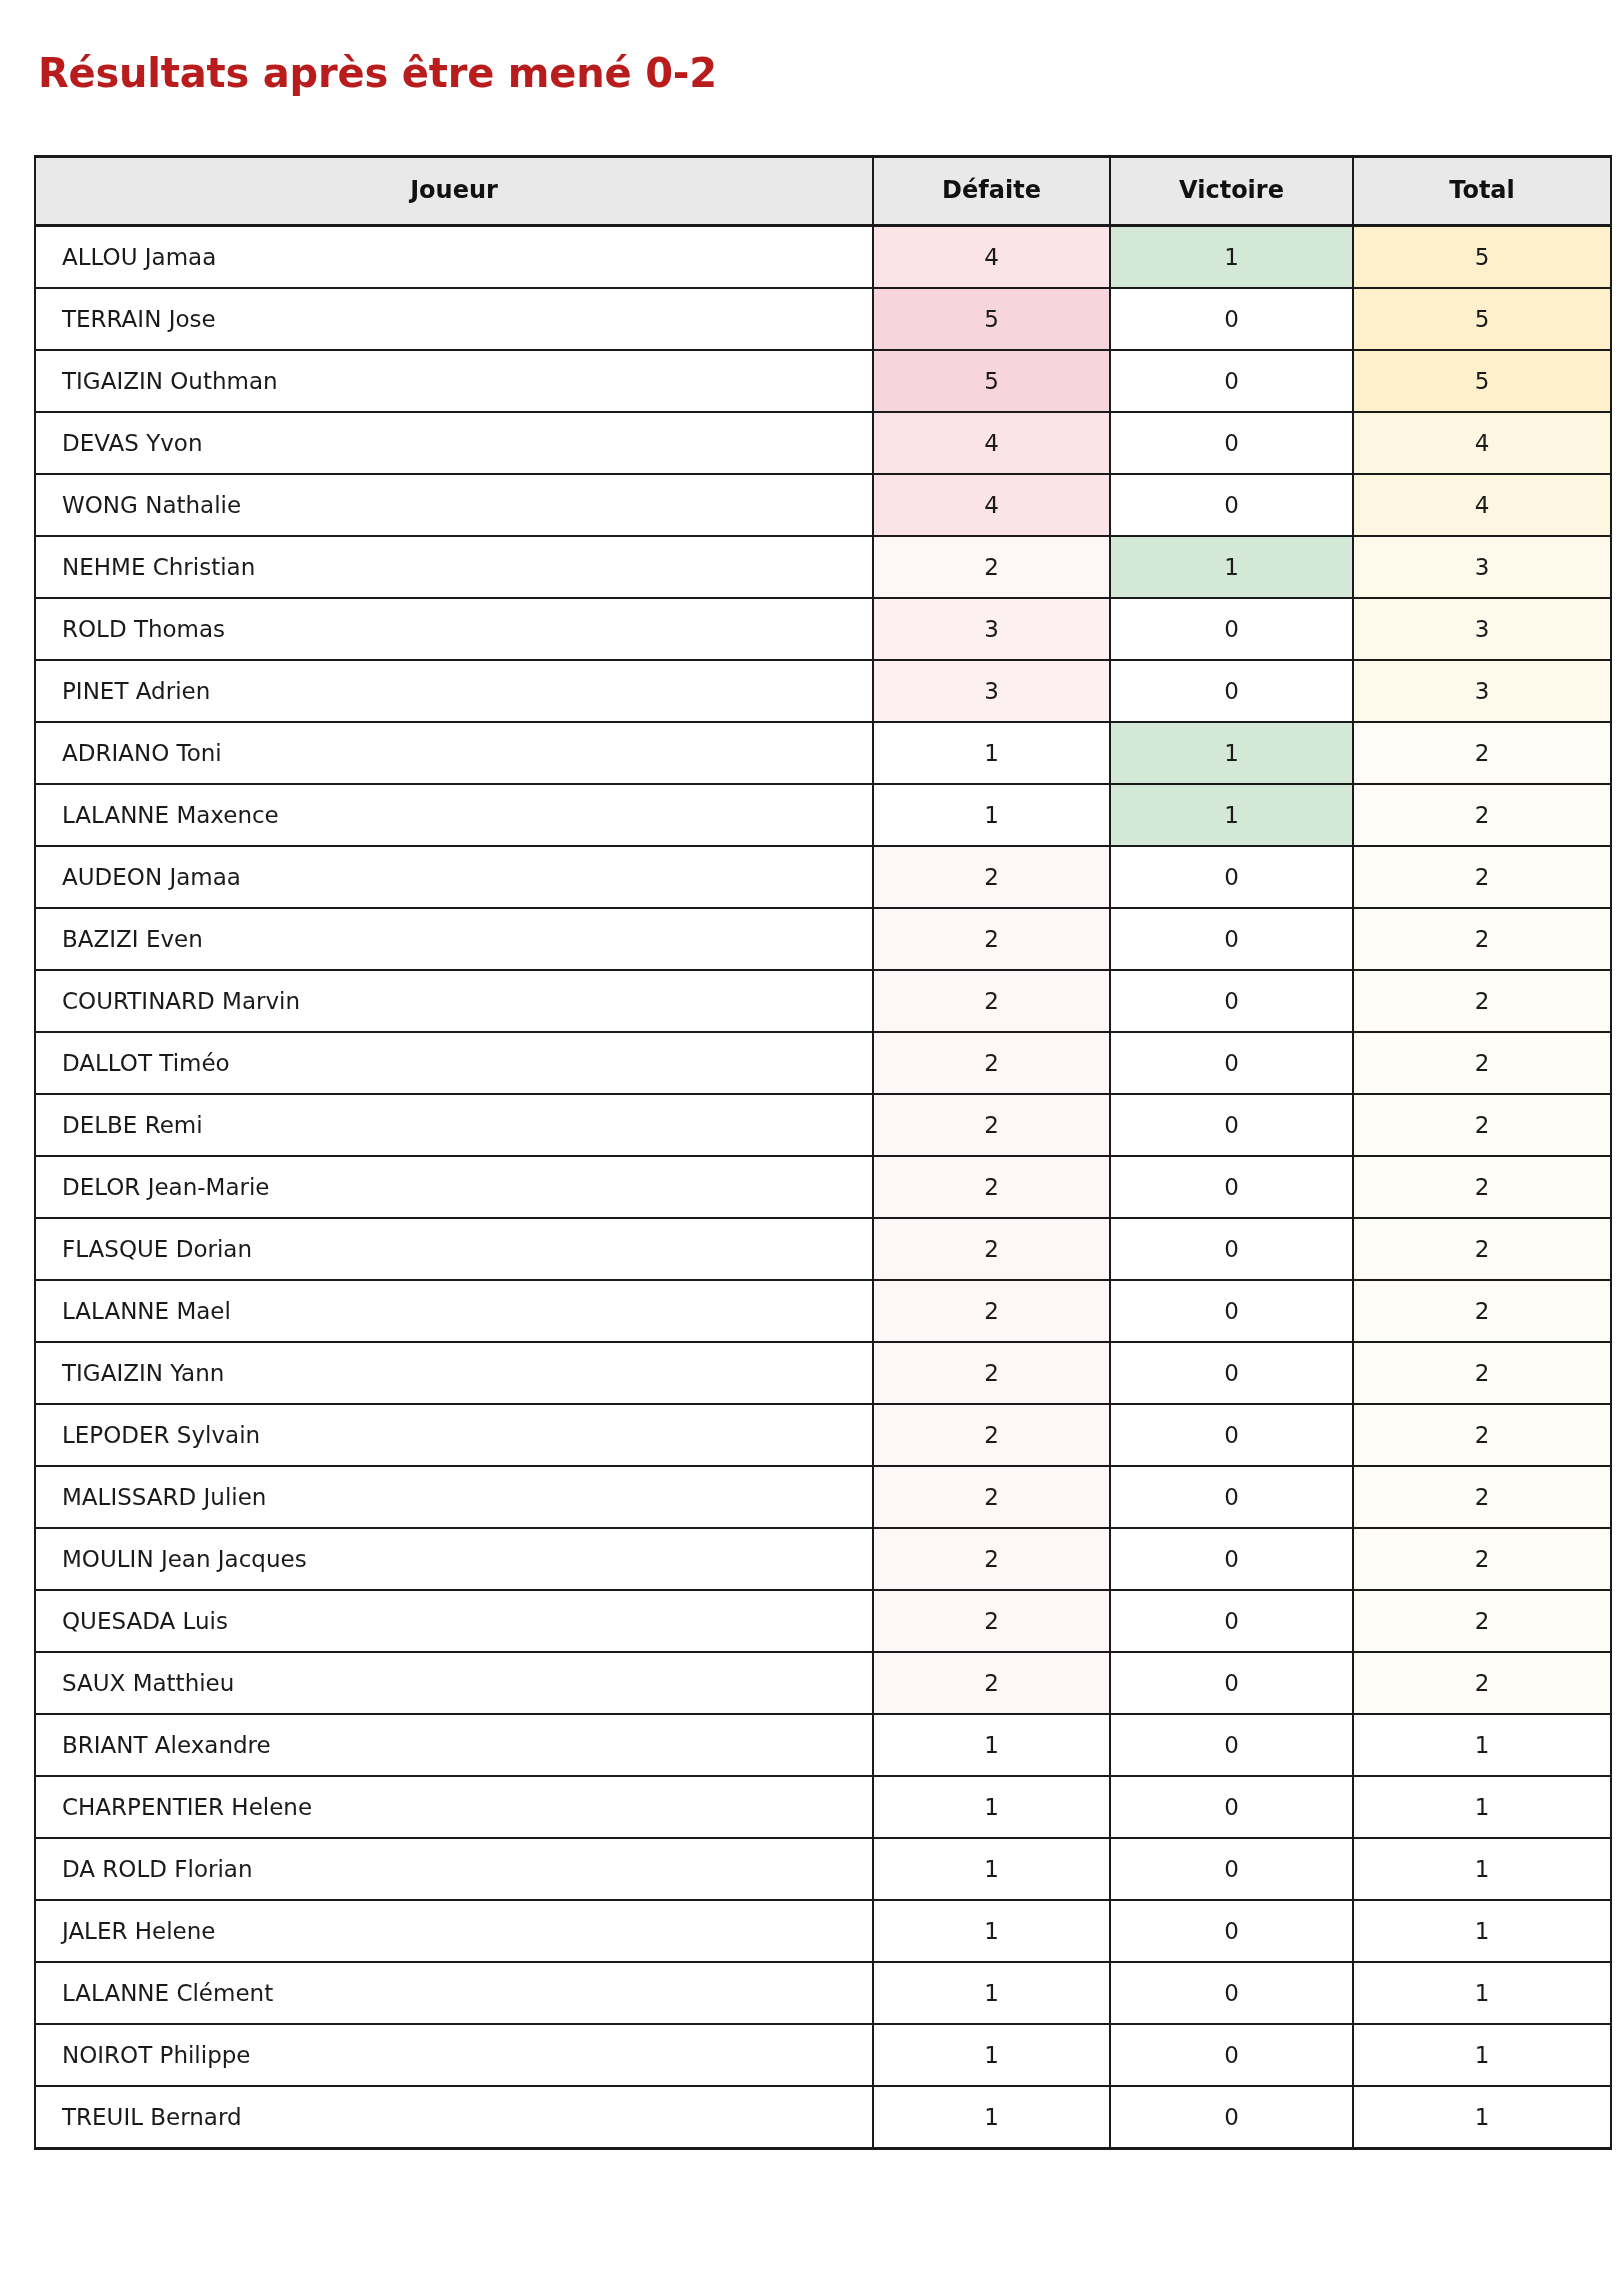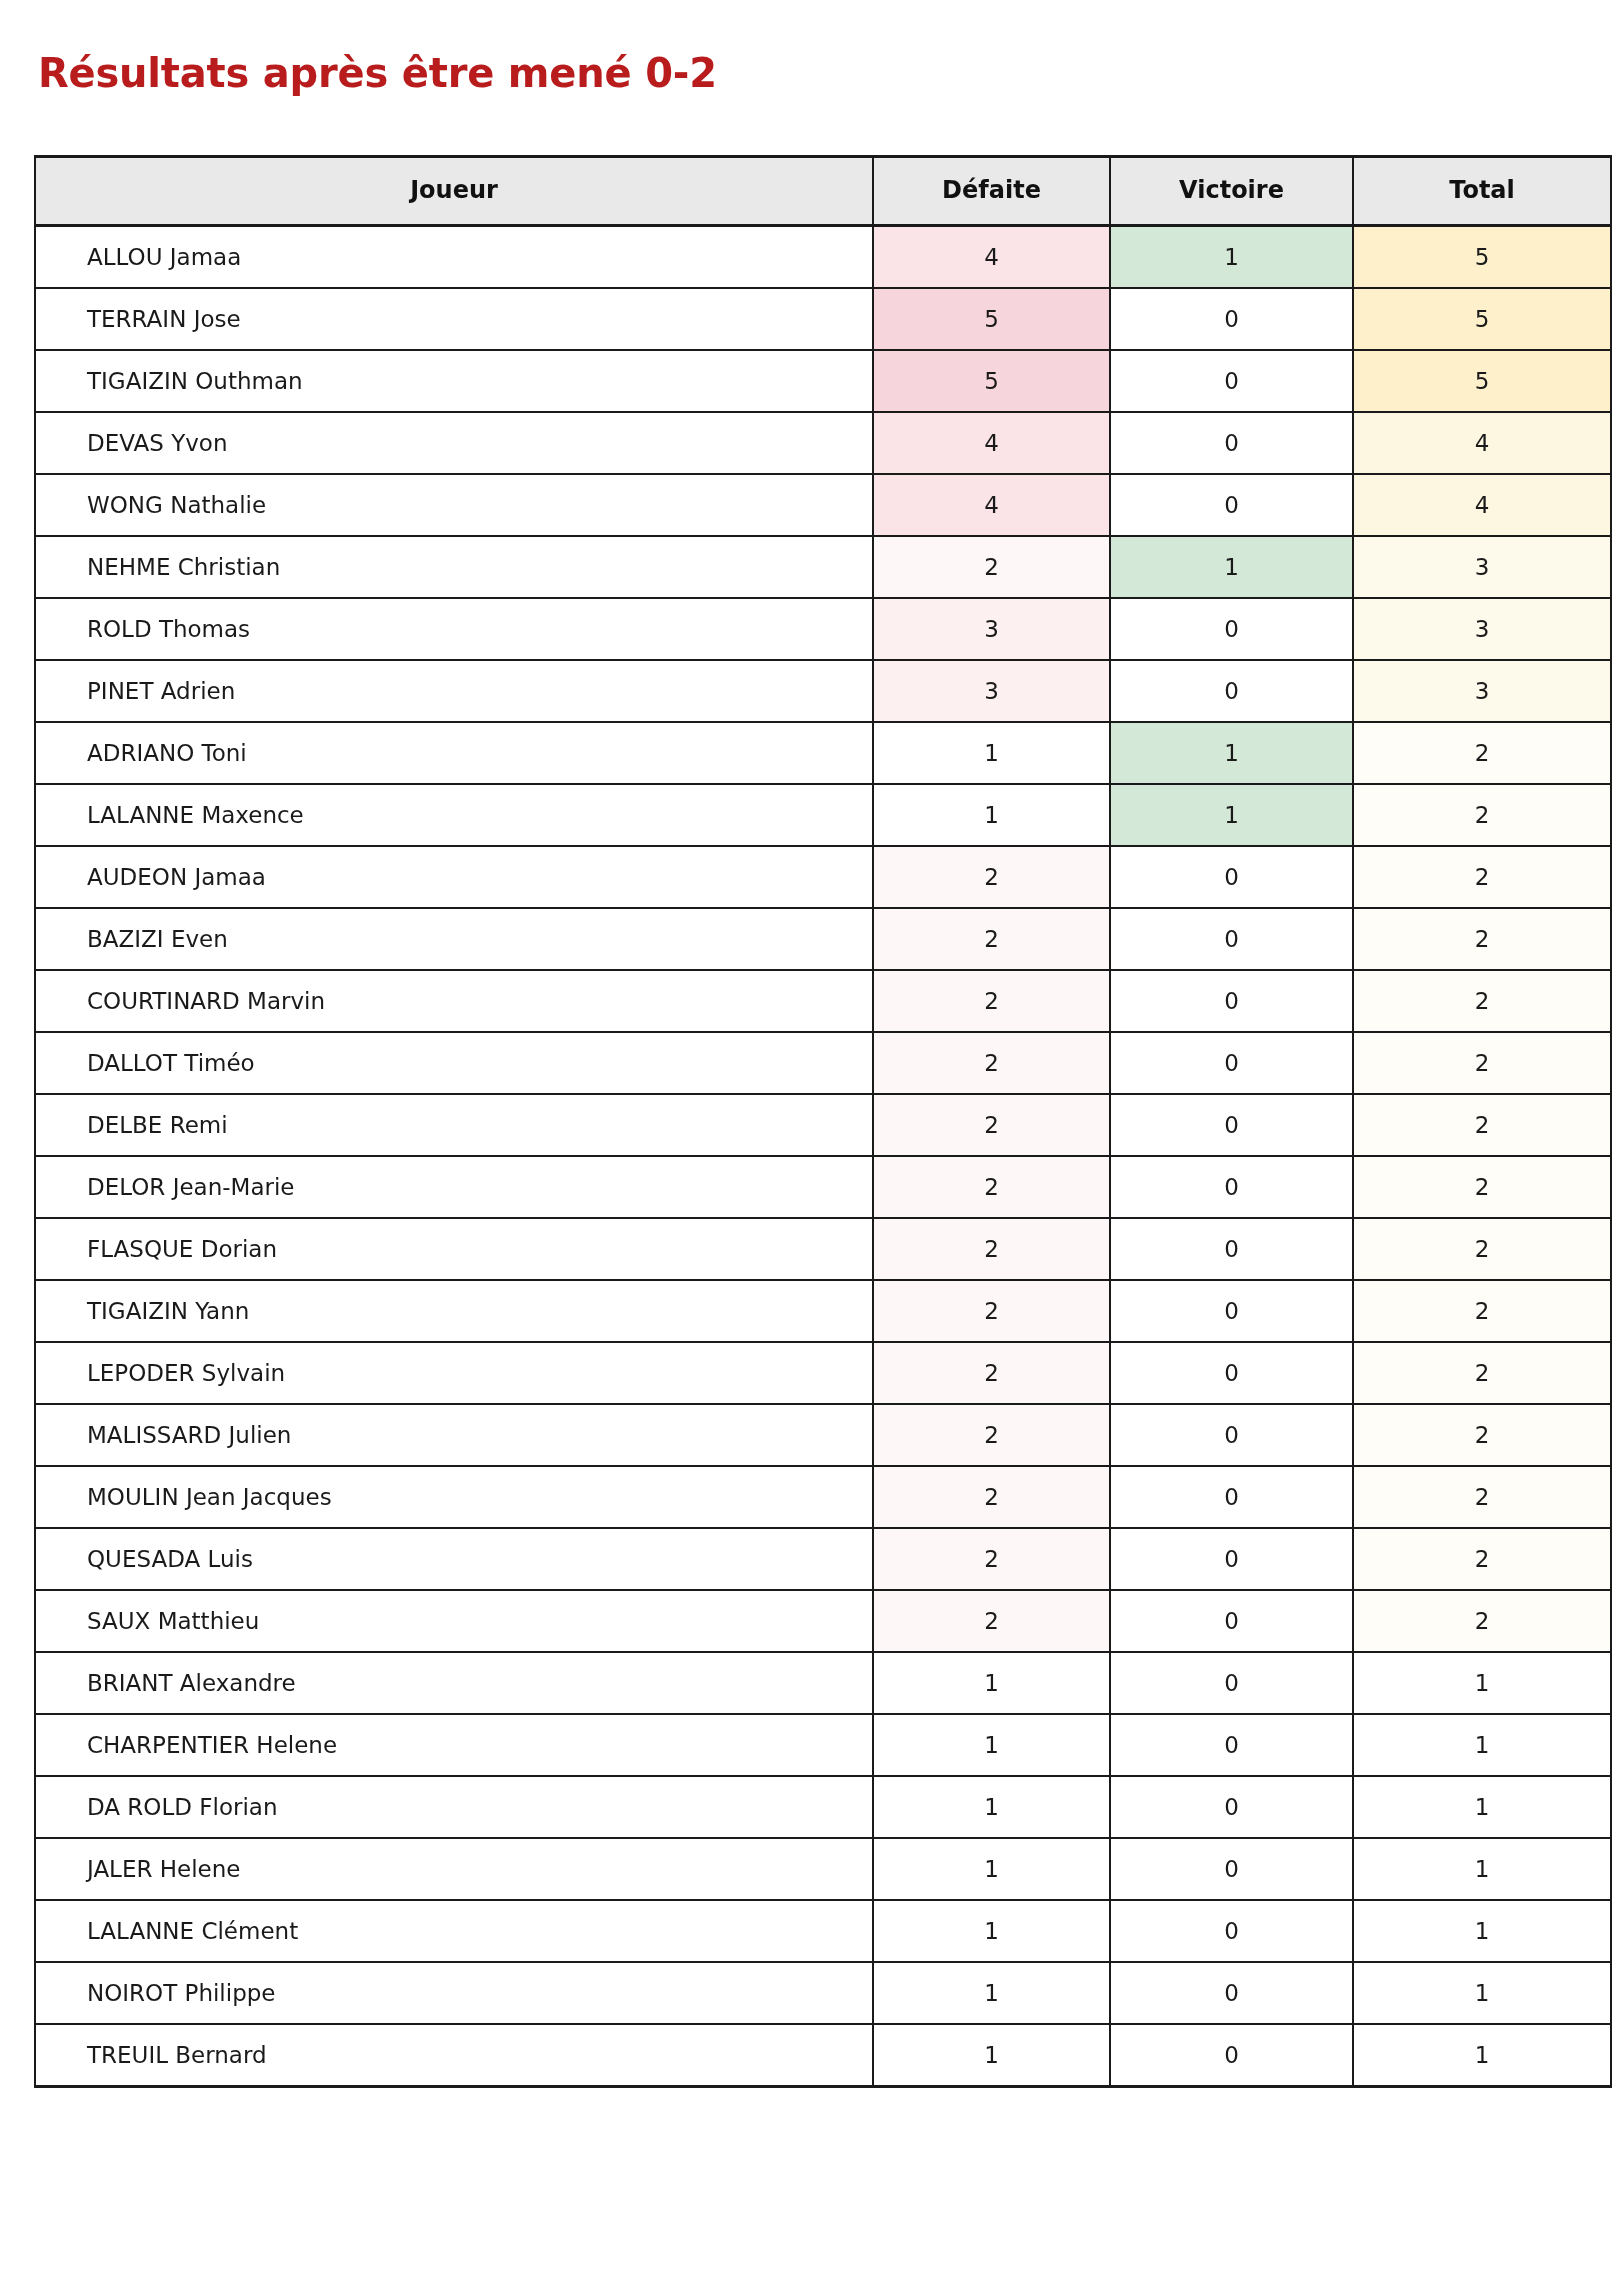--- a/index.html
+++ b/index.html
@@ -58,21 +58,21 @@
     padding: 0;
     height: 60px;
     border-top: 2px solid #1a1a1a;
     border-left: 2px solid #1a1a1a;
     vertical-align: middle;
     color: #1a1a1a;
   }
   tbody tr:first-child td { border-top: none; }
   tbody td.player {
     text-align: left;
-    padding-left: 51px;
+    padding-left: 26px;
     background: #ffffff;
   }
   tbody td.num {
     text-align: center;
   }
   
   table.results-table thead th:first-child,
   table.results-table tbody td:first-child { border-left: 2px solid #1a1a1a; }
   table.results-table thead th:last-child,
   table.results-table tbody td:last-child { border-right: 2px solid #1a1a1a; }
@@ -196,20 +196,26 @@
           <td class="num" style="background: rgb(255, 255, 255);">0</td>
           <td class="num" style="background: rgb(254, 253, 248);">2</td>
         </tr>
         <tr>
           <td class="player">FLASQUE Dorian</td>
           <td class="num" style="background: rgb(253, 248, 247);">2</td>
           <td class="num" style="background: rgb(255, 255, 255);">0</td>
           <td class="num" style="background: rgb(254, 253, 248);">2</td>
         </tr>
         <tr>
+          <td class="player">LALANNE Mael</td>
+          <td class="num" style="background: rgb(253, 248, 247);">2</td>
+          <td class="num" style="background: rgb(255, 255, 255);">0</td>
+          <td class="num" style="background: rgb(254, 253, 248);">2</td>
+        </tr>
+        <tr>
           <td class="player">TIGAIZIN Yann</td>
           <td class="num" style="background: rgb(253, 248, 247);">2</td>
           <td class="num" style="background: rgb(255, 255, 255);">0</td>
           <td class="num" style="background: rgb(254, 253, 248);">2</td>
         </tr>
         <tr>
           <td class="player">LEPODER Sylvain</td>
           <td class="num" style="background: rgb(253, 248, 247);">2</td>
           <td class="num" style="background: rgb(255, 255, 255);">0</td>
           <td class="num" style="background: rgb(254, 253, 248);">2</td>

